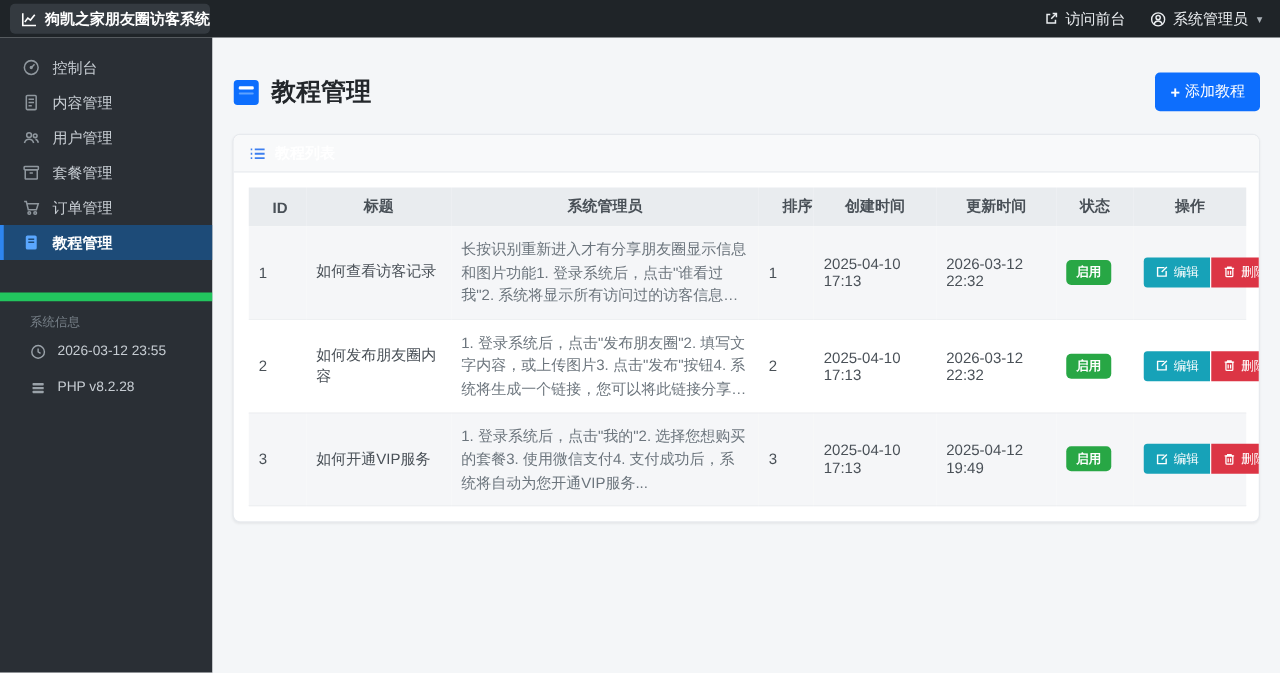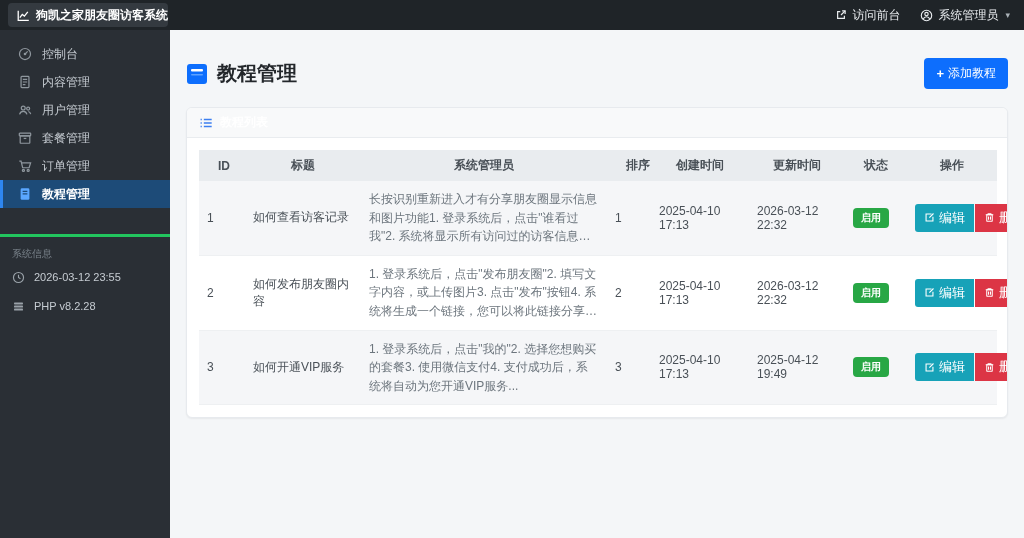--- a/index.html
+++ b/index.html
@@ -16,21 +16,21 @@
   .caret { font-size:9px; color:#aab1b7; margin-left:2px; }
 
   
   .sidebar { position:absolute; top:30px; left:0; width:170px; height:508px; background:#2a2f35; }
   .menu { padding-top:10px; }
   .menu-item { display:flex; align-items:center; gap:10px; height:28px; padding:0 15px;
     color:#c6ccd2; font-size:12px; cursor:pointer; border-left:3px solid transparent; }
   .menu-item .mi-icon { color:#8f979e; display:flex; }
   .menu-item.active { background:#1d4b78; border-left-color:#2e86f0; color:#fff; font-weight:bold; }
   .menu-item.active .mi-icon { color:#5aa7ff; }
-  .sys-info { margin-top:26px; border-top:3px solid #22c55e; padding:10px 15px 0 12px; }
+  .sys-info { margin-top:26px; border-top:7px solid #22c55e; padding:10px 15px 0 24px; }
   .sys-title { font-size:10px; color:#79828a; margin-bottom:10px; }
   .sys-row { display:flex; align-items:flex-start; gap:9px; color:#c6ccd2; font-size:11px; margin-bottom:16px; }
   .sys-row .mi-icon { color:#9aa2a9; display:flex; }
 
   
   .main { position:absolute; top:30px; left:170px; width:854px; height:508px;
     background:#f4f6f8; padding:28px 16px 0 16px; }
   .page-head { display:flex; align-items:center; justify-content:space-between; }
   .page-title { display:flex; align-items:center; gap:9px; font-size:20px; font-weight:bold; color:#23272b; }
   .btn-add { display:flex; align-items:center; gap:4px; background:#0d6efd; color:#fff;
@@ -48,21 +48,21 @@
   table { width:100%; border-collapse:collapse; font-size:12px; table-layout:fixed; }
   thead th { background:#e9ecef; color:#495057; font-weight:bold; text-align:center;
     padding:7px 19px; white-space:nowrap; }
   tbody td { padding:9px 8px; color:#495057; vertical-align:middle; border-bottom:1px solid #eef0f2; }
   tbody tr:nth-child(odd) { background:#f5f6f8; }
   .preview-text { color:#6c757d; line-height:1.55; display:-webkit-box; -webkit-line-clamp:3;
     -webkit-box-orient:vertical; overflow:hidden; }
   .badge { display:inline-block; background:#28a745; color:#fff; font-size:10px; font-weight:bold;
     padding:3px 8px; border-radius:4px; }
   .actions { display:flex; }
-  .btn-sm { display:inline-flex; align-items:center; gap:4px; color:#fff; font-size:13px;
+  .btn-sm { display:inline-flex; align-items:center; gap:4px; color:#fff; font-size:10px;
     border:none; padding:5px 9px; cursor:pointer; font-family:inherit; white-space:nowrap; }
   .btn-edit { background:#17a2b8; border-radius:3px 0 0 3px; }
   .btn-del { background:#dc3545; border-radius:0 3px 3px 0; margin-left:1px; }
 
   svg { display:block; }
 </style>
 </head>
 <body>
 
 <div class="topbar">

